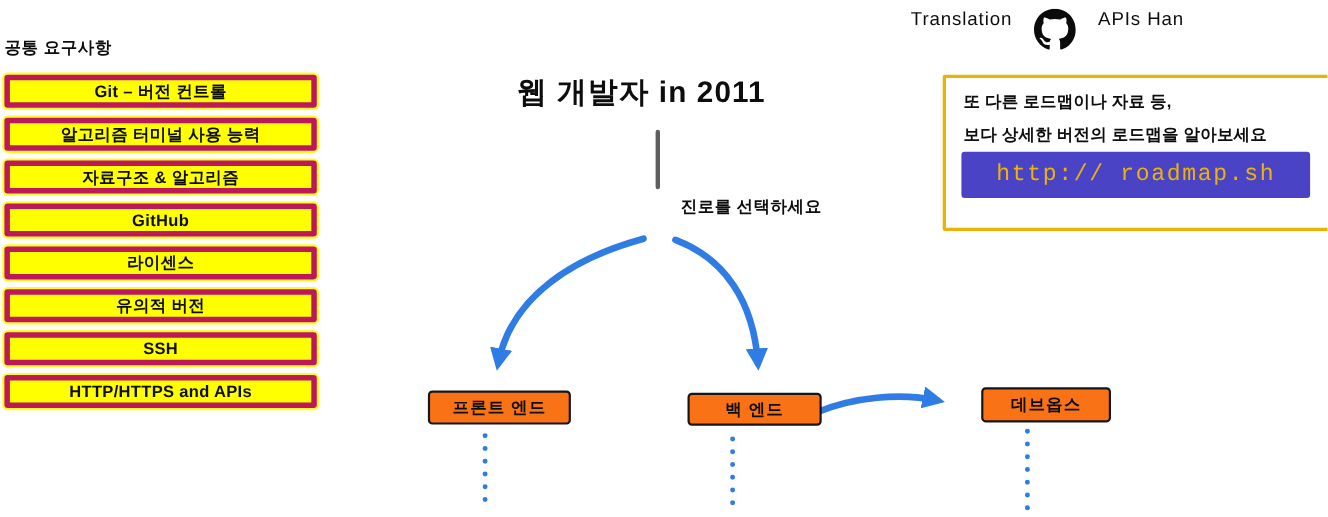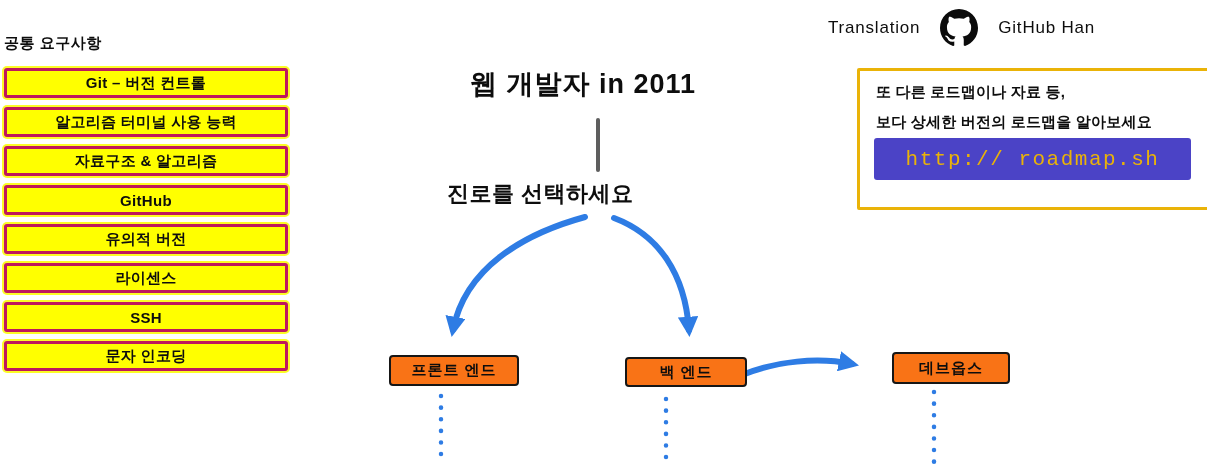--- a/index.html
+++ b/index.html
@@ -26,21 +26,21 @@
     position: absolute;
     left: 4px; top: 68px;
     width: 284px;
     display: flex;
     flex-direction: column;
     gap: 9px;
   }
   .req-box {
     height: 30px;
     background: #ffff00;
-    border: 3px solid #be185d;
+    border: 5px solid #be185d;
     border-radius: 3px;
     box-shadow: 0 0 0 2px rgba(252,252,0,.85);
     display: flex;
     align-items: center;
     justify-content: center;
     font-size: 15px;
     font-weight: bold;
     letter-spacing: .3px;
     cursor: pointer;
   }
@@ -60,24 +60,25 @@
     position: absolute;
     left: 596px; top: 118px;
     width: 4px; height: 54px;
     background: #5e5e5e;
     border-radius: 2px;
   }
   .subtitle {
     position: absolute;
     left: 447px; top: 179px;
     width: 300px;
-    text-align: left;
-    font-size: 22px;
+    text-align: right;
+    font-size: 15px;
     font-weight: bold;
     letter-spacing: .5px;
+    font-family: Liberation Serif, serif;
   }
 
   svg.overlay {
     position: absolute;
     left: 0; top: 0;
     width: 1207px; height: 470px;
     pointer-events: none;
     z-index: 1;
   }
   .arrow { stroke: #2e7ce4; stroke-width: 6; fill: none; stroke-linecap: round; }
@@ -101,21 +102,21 @@
   #node-frontend { left: 375px; top: 355px; width: 130px; height: 31px; }
   #node-backend  { left: 611px; top: 357px; width: 122px; height: 30px; }
   #node-devops   { left: 878px; top: 352px; width: 118px; height: 32px; }
 
   
   .translation-row {
     position: absolute;
     left: 828px; top: 8px;
     height: 40px;
     display: flex;
-    align-items: center;
+    align-items: flex-start;
     gap: 20px;
     font-size: 17px;
     letter-spacing: .8px;
   }
   .gh-icon { display: flex; align-items: center; cursor: pointer; }
 
   
   .info-box {
     position: absolute;
     left: 857px; top: 68px;
@@ -155,24 +156,24 @@
 <body>
 
 <div class="canvas">
 
   <div class="req-title">공통 요구사항</div>
   <div class="req-list">
     <div class="req-box">Git – 버전 컨트롤</div>
     <div class="req-box">알고리즘 터미널 사용 능력</div>
     <div class="req-box">자료구조 &amp; 알고리즘</div>
     <div class="req-box">GitHub</div>
+    <div class="req-box">라이센스</div>
     <div class="req-box">유의적 버전</div>
-    <div class="req-box">라이센스</div>
     <div class="req-box">SSH</div>
-    <div class="req-box">문자 인코딩</div>
+    <div class="req-box">HTTP/HTTPS and APIs</div>
   </div>
 
   <div class="main-title">웹 개발자 in 2011</div>
   <div class="divider"></div>
   <div class="subtitle">진로를 선택하세요</div>
 
   <svg class="overlay" viewBox="0 0 1207 470" xmlns="http://www.w3.org/2000/svg">
     <defs>
       <marker id="ah" viewBox="0 0 10 10" refX="6.5" refY="5" markerWidth="3.4" markerHeight="3.4" orient="auto-start-reverse">
         <path d="M0,0 L10,5 L0,10 z" fill="#2e7ce4"></path>
@@ -190,21 +191,21 @@
   <div class="node" id="node-backend">백 엔드</div>
   <div class="node" id="node-devops">데브옵스</div>
 
   <div class="translation-row">
     <span>Translation</span>
     <span class="gh-icon">
       <svg width="38" height="38" viewBox="0 0 16 16" xmlns="http://www.w3.org/2000/svg">
         <path fill="#0b0b0b" fill-rule="evenodd" d="M8 0C3.58 0 0 3.58 0 8c0 3.54 2.29 6.53 5.47 7.59.4.07.55-.17.55-.38 0-.19-.01-.82-.01-1.49-2.01.37-2.53-.49-2.69-.94-.09-.23-.48-.94-.82-1.13-.28-.15-.68-.52-.01-.53.63-.01 1.08.58 1.23.82.72 1.21 1.87.87 2.33.66.07-.52.28-.87.51-1.07-1.78-.2-3.64-.89-3.64-3.95 0-.87.31-1.59.82-2.15-.08-.2-.36-1.02.08-2.12 0 0 .67-.21 2.2.82.64-.18 1.32-.27 2-.27s1.36.09 2 .27c1.53-1.04 2.2-.82 2.2-.82.44 1.1.16 1.92.08 2.12.51.56.82 1.27.82 2.15 0 3.07-1.87 3.75-3.65 3.95.29.25.54.73.54 1.48 0 1.07-.01 1.93-.01 2.2 0 .21.15.46.55.38A8.01 8.01 0 0 0 16 8c0-4.42-3.58-8-8-8z"></path>
       </svg>
     </span>
-    <span>GitHub Han</span>
+    <span>APIs Han</span>
   </div>
 
   <div class="info-box">
     <div class="info-line1">또 다른 로드맵이나 자료 등,</div>
     <div class="info-line2">보다 상세한 버전의 로드맵을 알아보세요</div>
     <div class="link-btn">http:// roadmap.sh</div>
   </div>
 
 </div>
 

